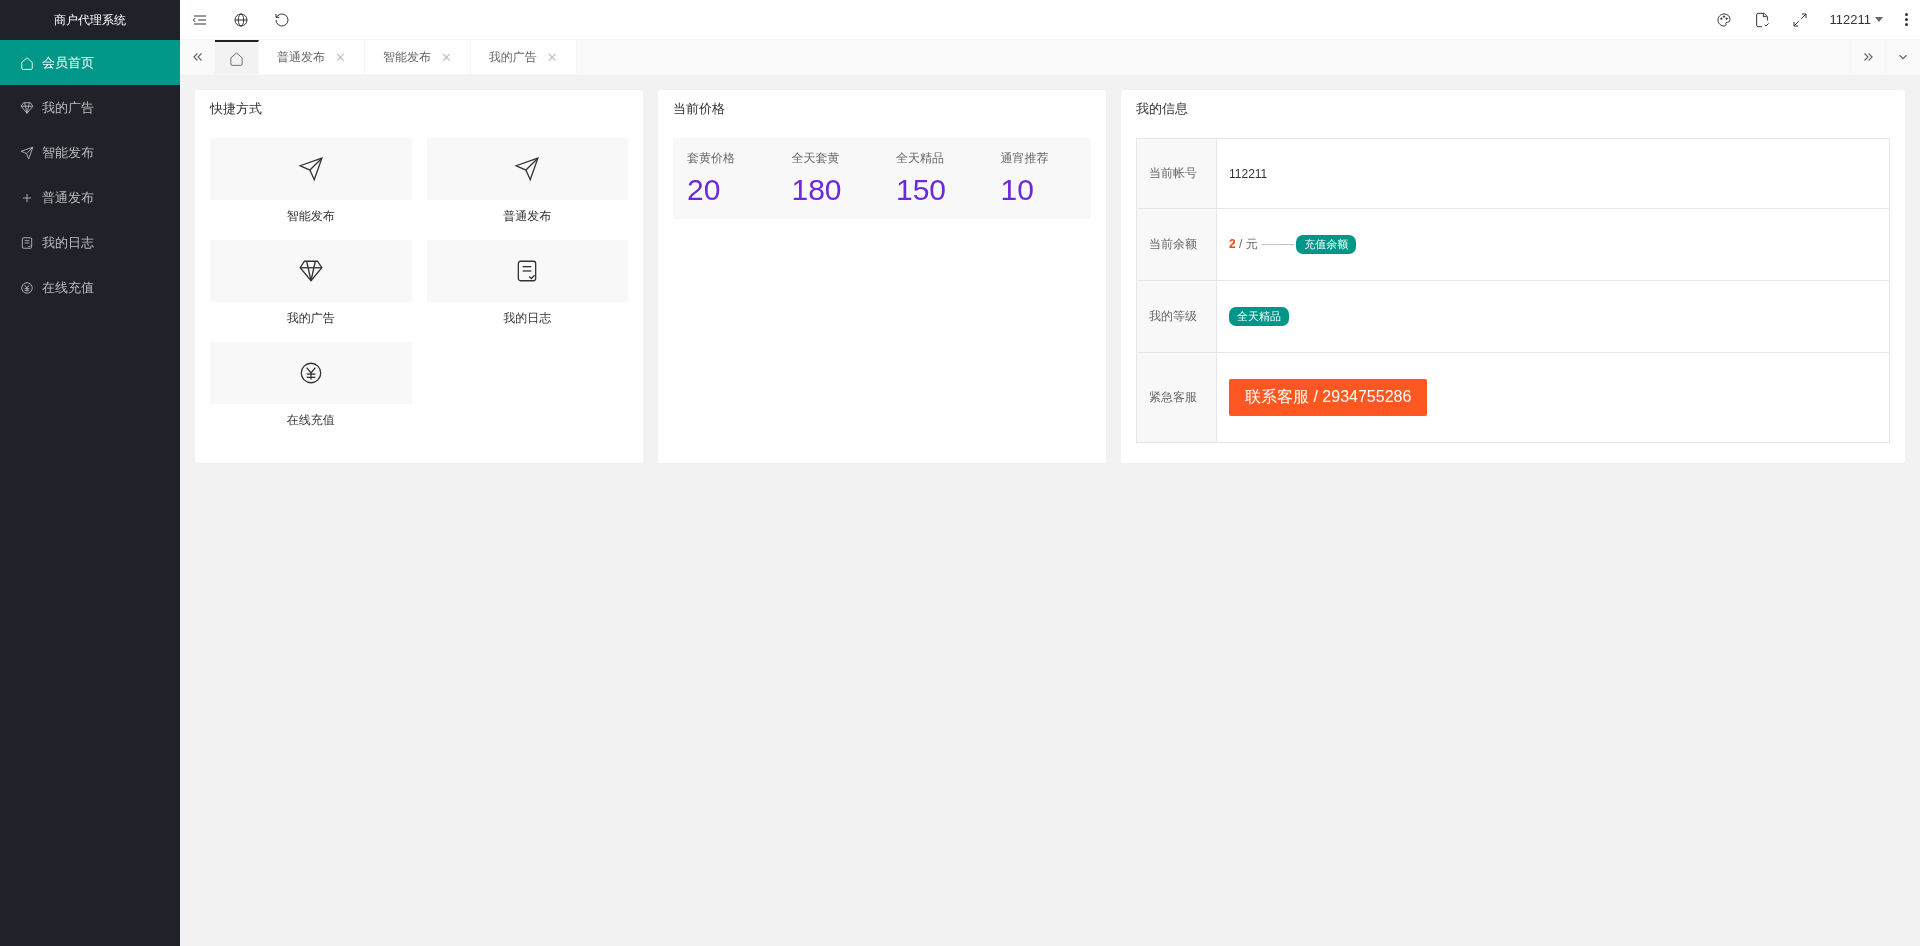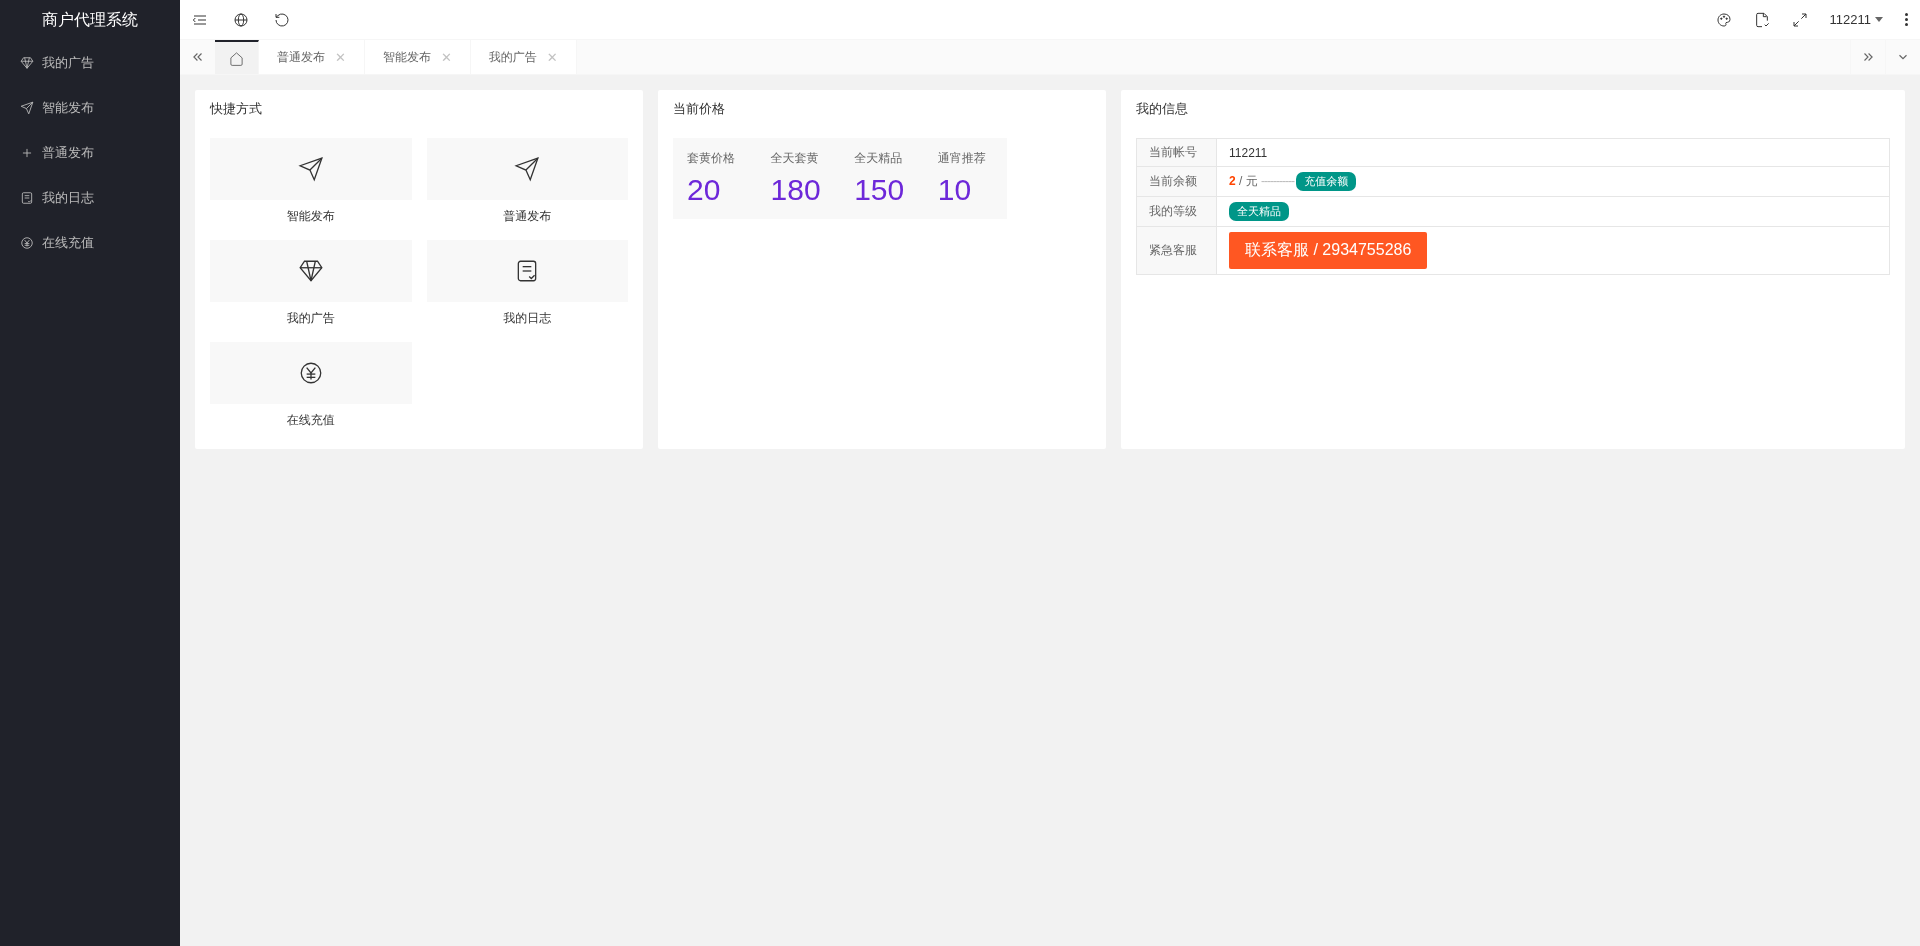--- a/index.html
+++ b/index.html
@@ -2,21 +2,21 @@
 <html><head>
 <meta charset="utf-8">
 <style>
 * { margin:0; padding:0; box-sizing:border-box; }
 body { font-family:"Helvetica Neue",Arial,"Microsoft YaHei",sans-serif; font-size:13px; color:#333; background:#f2f2f2; height:100vh; overflow:hidden; }
 
 .app { display:flex; height:100vh; }
 
 
 .sidebar { width:180px; background:#20222a; color:#eaeaea; flex-shrink:0; display:flex; flex-direction:column; }
-.logo { height:40px; line-height:40px; text-align:center; color:#fff; font-size:16px; background:#20222a; }
+.logo { height:40px; line-height:40px; text-align:center; color:#fff; font-size:12px; background:#20222a; }
 .nav { list-style:none; }
 .nav li { height:45px; line-height:45px; padding-left:20px; cursor:pointer; color:#bbb; font-size:13px; display:flex; align-items:center; gap:8px; }
 .nav li.active { background:#009688; color:#fff; }
 .nav-icon { width:14px; height:14px; display:inline-flex; align-items:center; justify-content:center; }
 .nav-icon svg { width:14px; height:14px; stroke:currentColor; fill:none; stroke-width:1.5; }
 
 
 .main { flex:1; display:flex; flex-direction:column; min-width:0; }
 
 
@@ -54,44 +54,52 @@
 .col-info { flex:1; }
 
 
 .shortcut-grid { display:grid; grid-template-columns:1fr 1fr; gap:15px; }
 .shortcut-item { text-align:center; cursor:pointer; }
 .shortcut-icon { background:#f8f8f8; height:62px; display:flex; align-items:center; justify-content:center; margin-bottom:8px; }
 .shortcut-icon svg { width:26px; height:26px; stroke:#333; fill:none; stroke-width:1.2; }
 .shortcut-label { font-size:12px; color:#333; }
 
 
-.price-grid { display:grid; grid-template-columns:1fr 1fr 1fr 1fr 1fr; }
+.price-grid { display:grid; grid-template-columns:1fr 1fr 1fr 1fr; }
 .price-item { background:#f8f8f8; padding:12px 14px; }
 .price-label { font-size:12px; color:#666; margin-bottom:6px; }
 .price-value { font-size:30px; color:#6d28d9; font-weight:500; }
 
 
 .info-table { width:100%; border-collapse:collapse; }
-.info-table td { border:1px solid #e6e6e6; padding:5px 12px; font-size:12px; vertical-align:middle; }
+.info-table td { border:1px solid #e6e6e6; padding:26px 12px; font-size:12px; vertical-align:middle; }
 .info-table td.label { background:#f8f8f8; width:80px; color:#666; text-align:left; }
 .balance-num { color:#ff4400; font-weight:bold; }
 .balance-unit { color:#666; }
 .dashes { color:#bbb; letter-spacing:-1px; }
 .badge { display:inline-block; padding:2px 8px; font-size:11px; color:#fff; border-radius:7px; }
 .badge-green { background:#009688; }
 .btn-orange { display:inline-block; background:#ff5722; color:#fff; padding:8px 16px; font-size:16px; border:none; cursor:pointer; border-radius:2px; }
 
 </style>
 </head>
 <body>
 
 <div class="app">
   <aside class="sidebar">
     <div class="logo">商户代理系统</div>
     <ul class="nav">
+        <li class="active">
+          <span class="nav-icon">
+            <svg viewBox="0 0 24 24">
+              <path d="M3 11l9-8 9 8v10a2 2 0 0 1-2 2H5a2 2 0 0 1-2-2z"></path>
+            </svg>
+          </span>
+          <span>会员首页</span>
+        </li>
         <li>
           <span class="nav-icon">
             <svg viewBox="0 0 24 24">
               <polygon points="6,3 18,3 22,9 12,21 2,9"></polygon>
               <polyline points="2,9 22,9"></polyline>
               <polyline points="8,3 12,21 16,3"></polyline>
             </svg>
           </span>
           <span>我的广告</span>
         </li>

